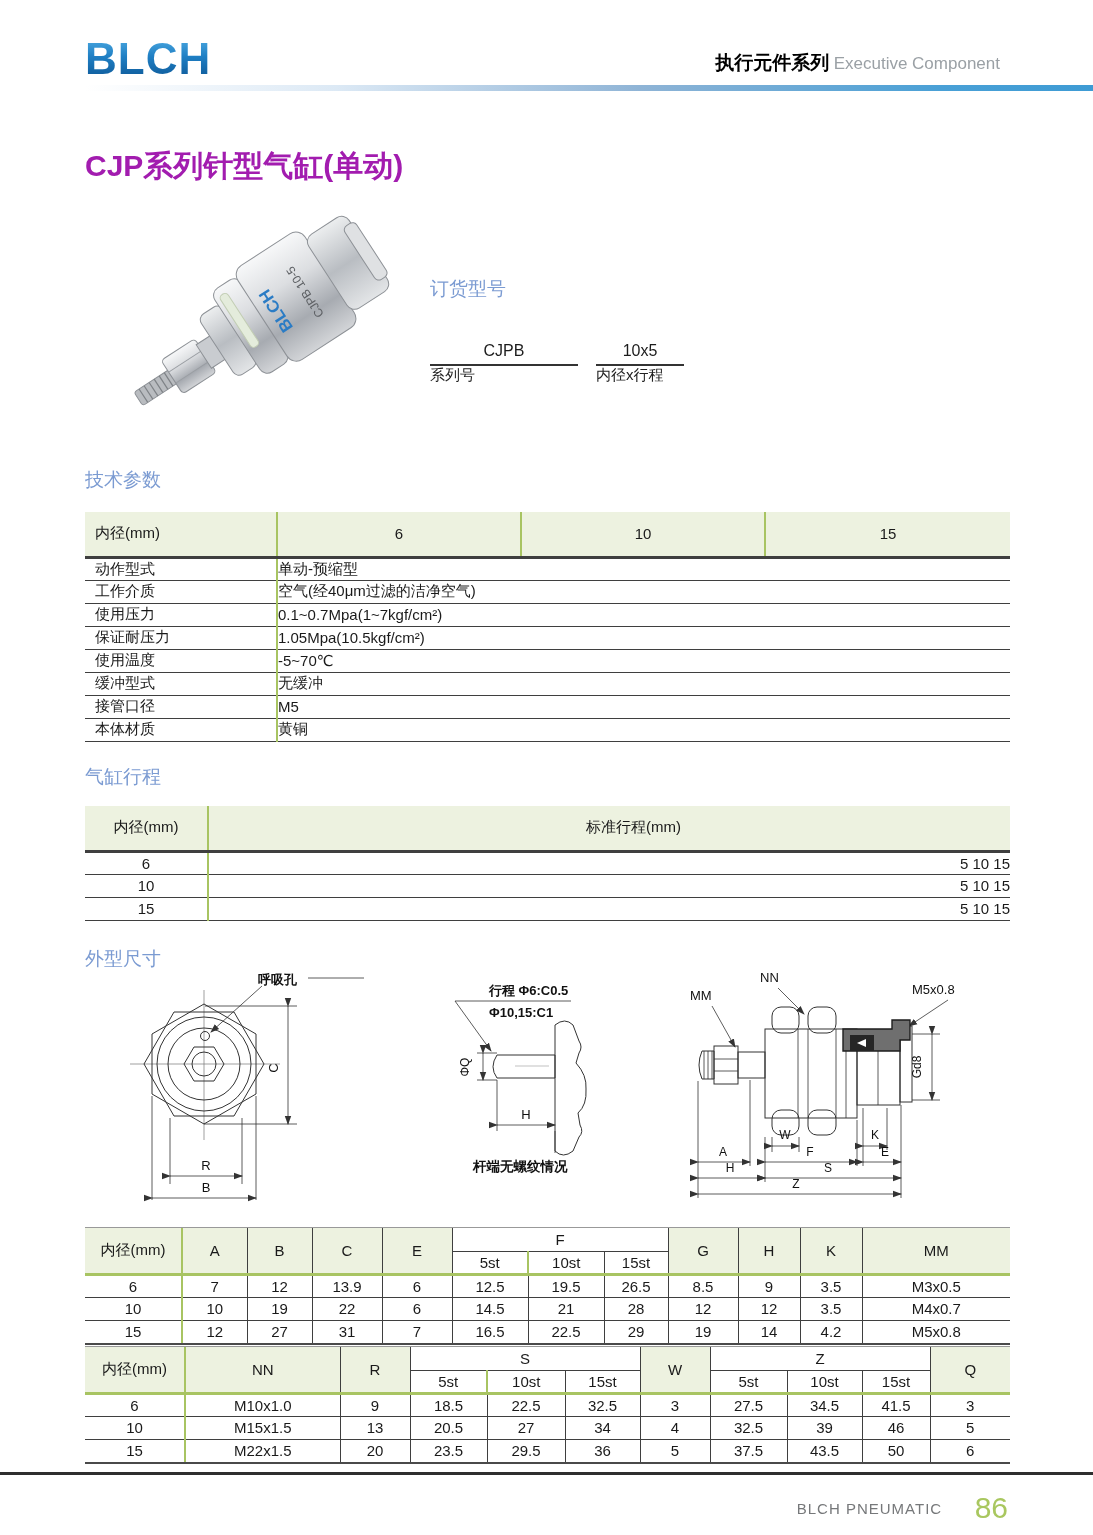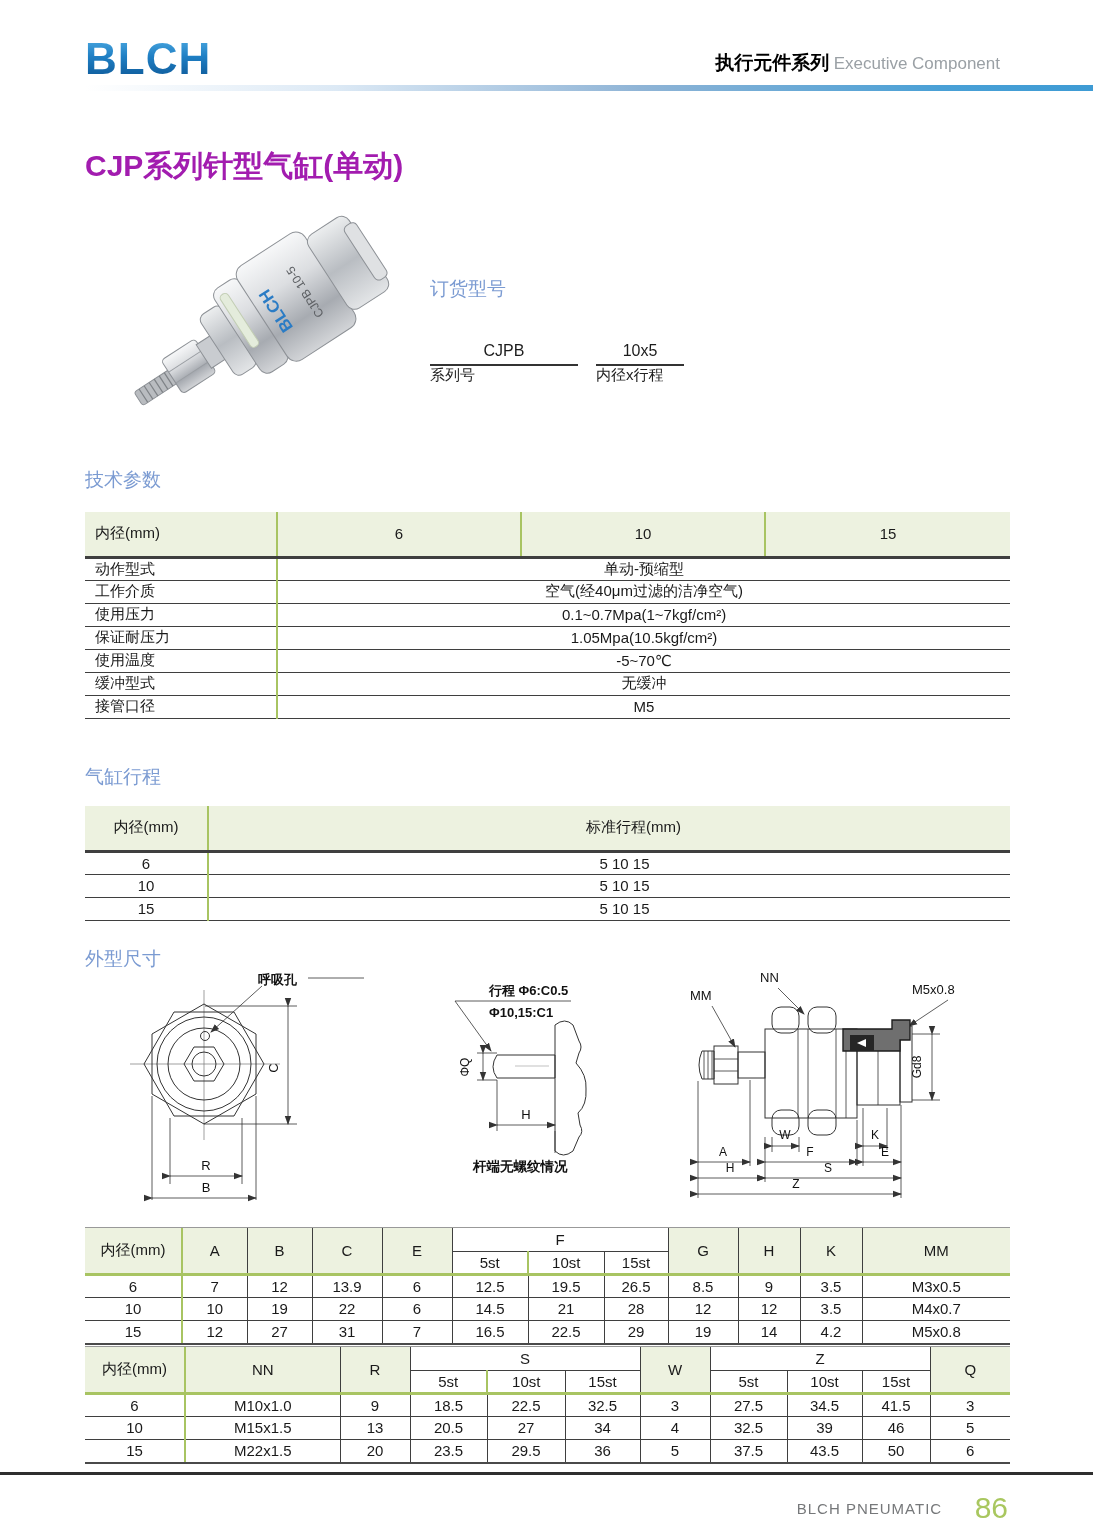--- a/index.html
+++ b/index.html
@@ -42,30 +42,30 @@
   .mc1 { width:148px; }
   .mc2 { width:88px; margin-left:18px; }
 
   
   table { border-collapse:collapse; table-layout:fixed; width:925px; font-size:15px; color:#1a1a1a; }
   th { font-weight:400; }
 
   .tech-tbl { left:85px; top:512px; }
   .tech-tbl tr.hdr th { background:#edf2e0; height:45px; border-bottom:3px solid #3f3f3f; }
   .tech-tbl tr.hdr th + th { border-left:2px solid #a8c462; }
-  .tech-tbl td { height:23px; border-bottom:1.5px solid #3f3f3f; text-align:center; }
+  .tech-tbl td { height:23px; border-bottom:1.5px solid #3f3f3f; }
   .tech-tbl .lbl { text-align:left; padding-left:10px; }
   .tech-tbl td.lbl { border-right:2px solid #a8c462;margin-top:28px; }
 
   .stroke-tbl { left:85px; top:806px; }
   .stroke-tbl tr.hdr th { background:#edf2e0; height:45px; border-bottom:3px solid #3f3f3f; }
   .stroke-tbl tr.hdr th + th { border-left:2px solid #a8c462; }
   .stroke-tbl td { height:23px; border-bottom:1.5px solid #3f3f3f; }
   .stroke-tbl td.c1 { text-align:center; border-right:2px solid #a8c462; }
-  .stroke-tbl td.c2 { text-align:center; padding-left:30px; }
+  .stroke-tbl td.c2 { text-align:right; padding-left:30px; }
   .stroke-tbl th.c2h { text-align:center;padding-left:48px; }
 
   .dim-wrap { border-top:1px solid #999; border-bottom:2.5px solid #4a4a4a; width:925px; }
   .dims { border-style:hidden; }
   .dims th, .dims td { border:1px solid #3f3f3f; text-align:center; height:23px; }
   .dims th.g { background:#edf2e0; }
   .dims th.w { background:#ffffff; }
   .dims tr.h2 th, .dims th.gb { border-bottom:3px solid #a8c462; }
   .dims th:first-child, .dims td:first-child { border-right:2px solid #a8c462; }
   .t1-wrap { left:85px; top:1227px; }
@@ -188,20 +188,24 @@
         <td colspan="3">-5~70℃</td>
       </tr>
   <tr>
         <td class="lbl">缓冲型式</td>
         <td colspan="3">无缓冲</td>
       </tr>
   <tr>
         <td class="lbl">接管口径</td>
         <td colspan="3">M5</td>
       </tr>
+  <tr>
+        <td class="lbl">本体材质</td>
+        <td colspan="3">黄铜</td>
+      </tr>
 </tbody>
   </table>
 
 <div class="abs sec-heading" style="left:85px; top:764px;">气缸行程</div>
 <table class="abs stroke-tbl">
   <colgroup>
       <col style="width:123px">
       <col style="width:802px">
     </colgroup>
   <tbody>

